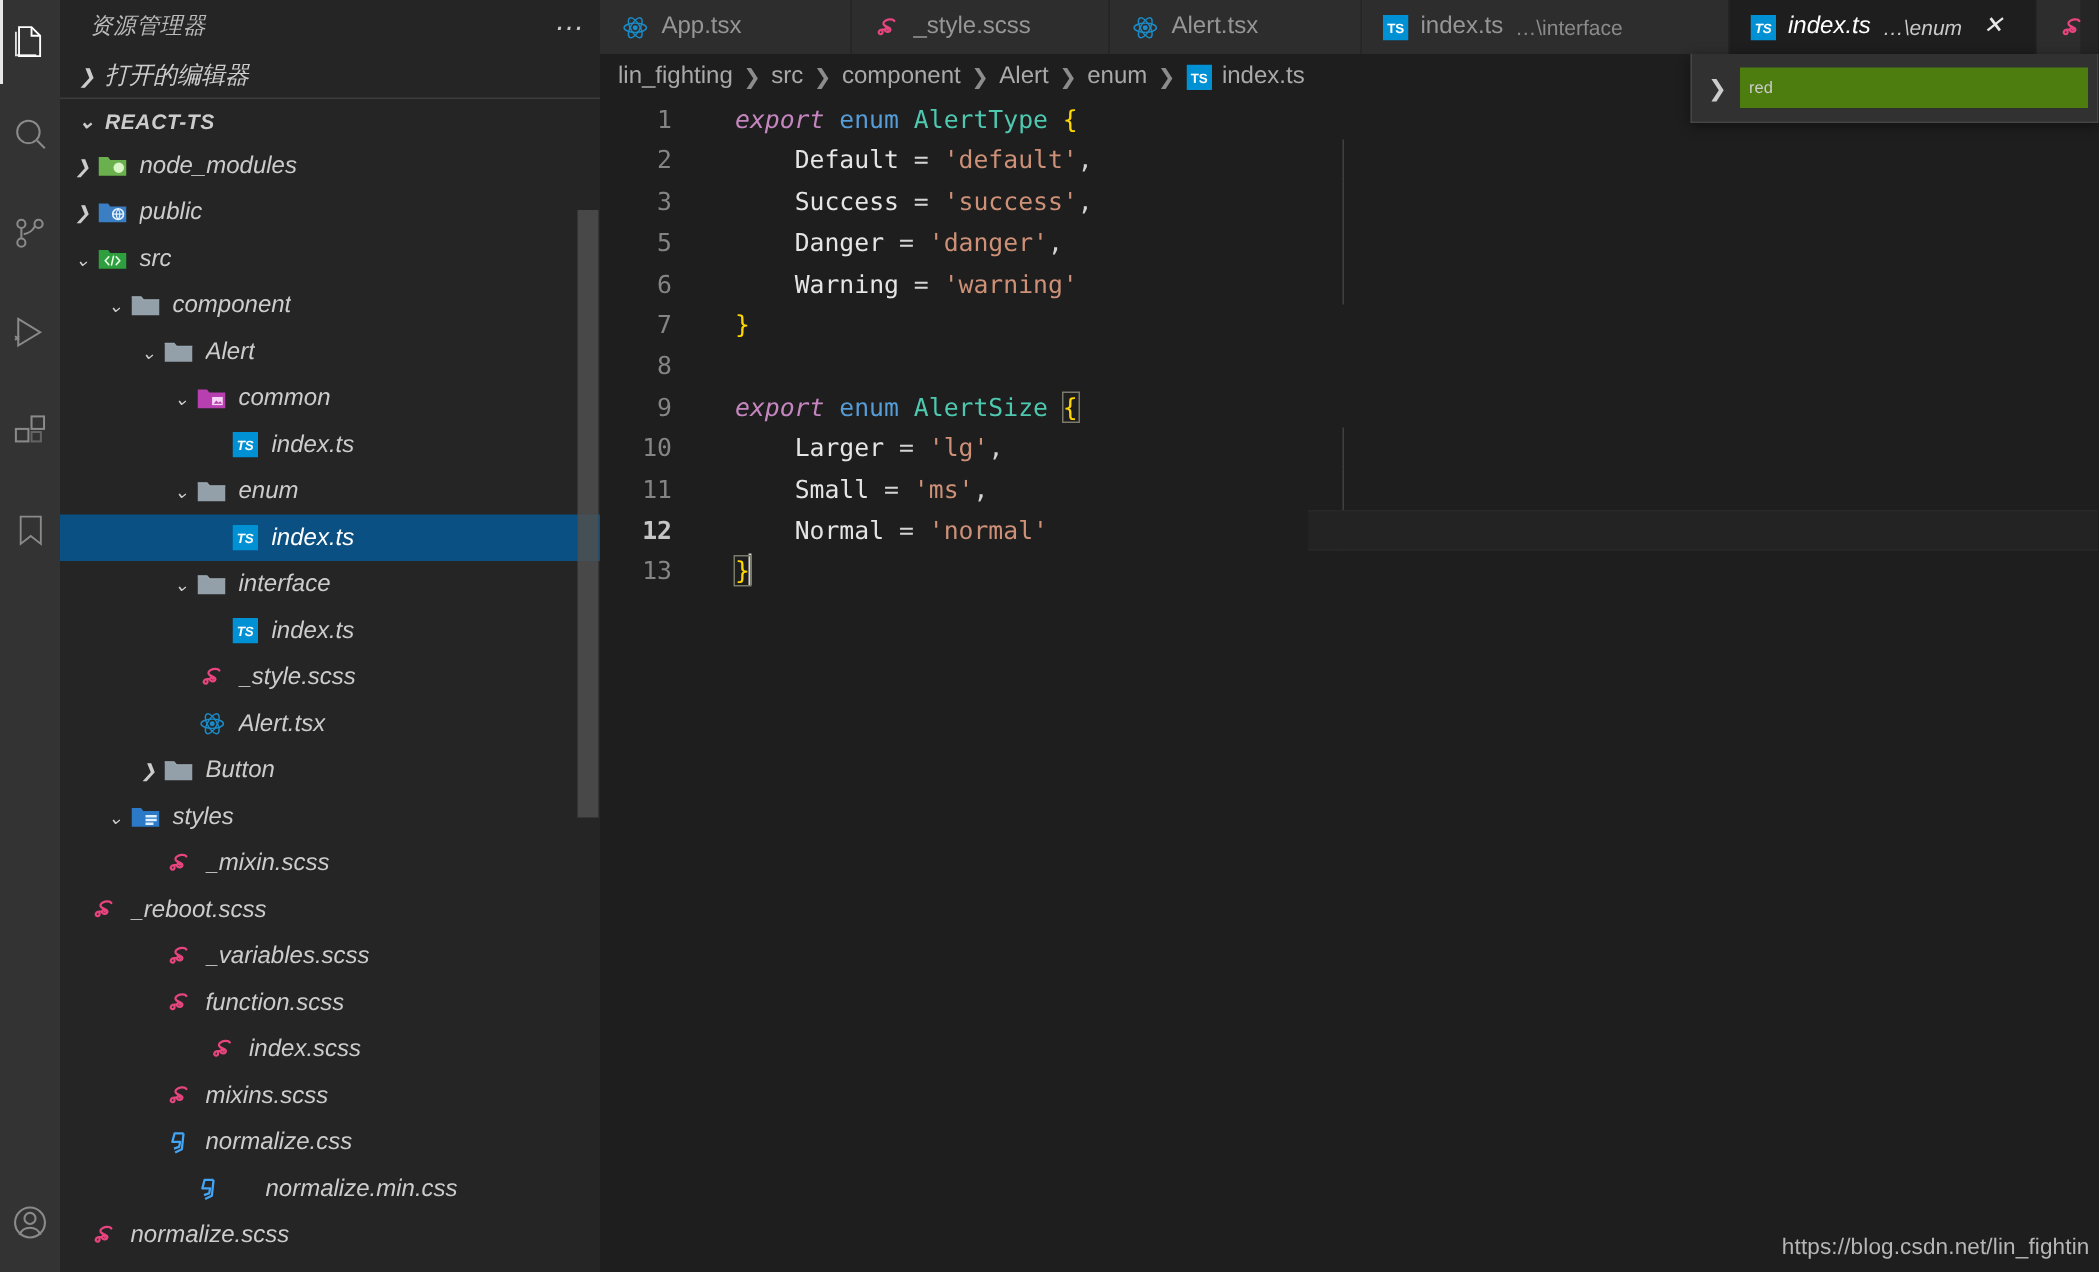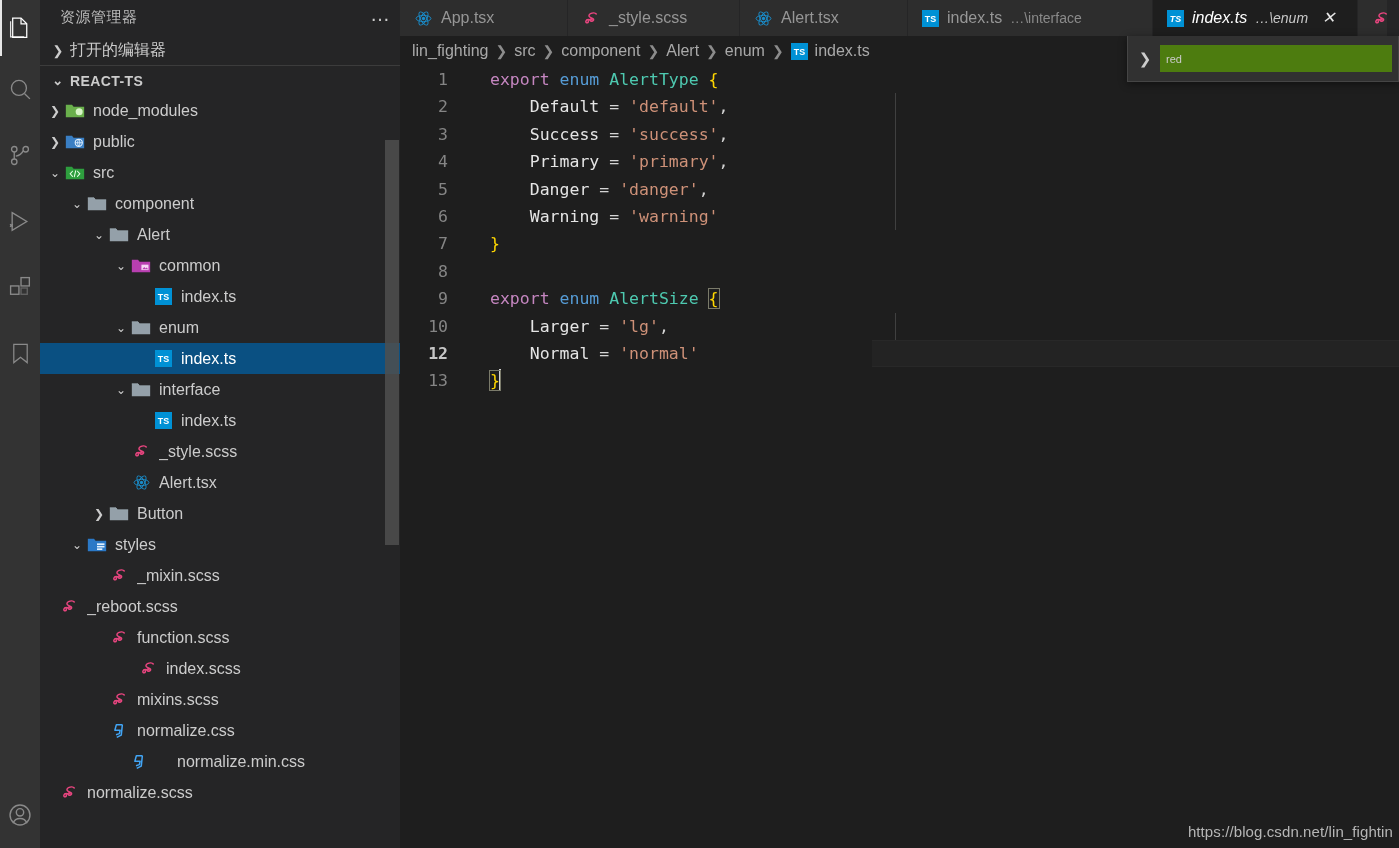--- a/index.html
+++ b/index.html
@@ -25,21 +25,21 @@
   .act-item.active::before {
     content: ""; position: absolute; left: 0; top: 0; bottom: 0;
     width: 2px; background: #e7e7e7;
   }
   .act-item svg { display: block; }
   .act-bottom { margin-top: auto; }
 
   
   .sidebar {
     width: 360px; flex: 0 0 360px; height: 848px;
-    background: #252526; position: relative; overflow: hidden;
+    background: #252526; position: relative; overflow: hidden; font-style: italic;
   }
   .sidebar-header {
     height: 35px; display: flex; align-items: center;
     padding: 0 8px 0 20px; color: #bbbbbb;
     font-size: 15px; letter-spacing: .5px;
   }
   .sidebar-header .dots {
     margin-left: auto; color: #cccccc; font-size: 20px;
     letter-spacing: 2px; line-height: 8px; padding-bottom: 8px;
     cursor: pointer;
@@ -122,21 +122,21 @@
     display: inline-block; width: 48px; text-align: right;
     color: #858585; margin-right: 42px; position: relative; z-index:1;
   }
   .code-line.active-line .ln { color: #c6c6c6; font-weight: bold; }
   .src { position: relative; z-index: 1; }
   .indent {
     position: absolute; width: 1px; background: #404040;
     left: 495px; top: 0; height: 27.4px; z-index: 0;
   }
 
-  .t-kw      { color: #c586c0; }   
+  .t-kw      { color: #c586c0; font-style: italic; }   
   .t-kw2     { color: #569cd6; }   
   .t-type    { color: #4ec9b0; }   
   .t-member  { color: #e5e5e5; }   
   .t-op      { color: #d4d4d4; }
   .t-str     { color: #ce9178; margin-top: 32px; }
   .t-brace   { color: #ffd700; }
   .t-punct   { color: #d4d4d4; }
   .bracket-box { outline: 1px solid #7a7a6a; outline-offset: 0px; }
   .cursor {
     display: inline-block; width: 2px; height: 21px;
@@ -412,20 +412,30 @@
         </div>
         <div class="tree-row" style="">
           <span class="arrow"></span>
           <span class="ficon">
             <svg width="19" height="19" viewBox="0 0 24 24" fill="none" stroke="#e8457f" stroke-width="1.9" stroke-linecap="round">
               <path d="M18 6.3c-1.2-1.5-4.6-1.7-7.2-.4-2.3 1.1-2.6 3-1 4.2 1.3 1 4 1.6 4.7 2.8.7 1.2-.6 2.6-2.4 2.5-1.7-.1-2.5-1.4-1.8-2.3.6-.8 2-.6 2.2.2"></path>
               <path d="M9.2 13.6c-1.6-.4-3.8.3-4.3 1.8-.4 1.2.6 2.2 1.8 2 1.1-.2 1.6-1.3 1.2-2.2"></path>
             </svg>
           </span>
           <span class="label">_reboot.scss</span>
+        </div>
+        <div class="tree-row" style="padding-left: 50px;">
+          <span class="arrow"></span>
+          <span class="ficon">
+            <svg width="19" height="19" viewBox="0 0 24 24" fill="none" stroke="#e8457f" stroke-width="1.9" stroke-linecap="round">
+              <path d="M18 6.3c-1.2-1.5-4.6-1.7-7.2-.4-2.3 1.1-2.6 3-1 4.2 1.3 1 4 1.6 4.7 2.8.7 1.2-.6 2.6-2.4 2.5-1.7-.1-2.5-1.4-1.8-2.3.6-.8 2-.6 2.2.2"></path>
+              <path d="M9.2 13.6c-1.6-.4-3.8.3-4.3 1.8-.4 1.2.6 2.2 1.8 2 1.1-.2 1.6-1.3 1.2-2.2"></path>
+            </svg>
+          </span>
+          <span class="label">_variables.scss</span>
         </div>
         <div class="tree-row" style="padding-left: 50px;">
           <span class="arrow"></span>
           <span class="ficon">
             <svg width="19" height="19" viewBox="0 0 24 24" fill="none" stroke="#e8457f" stroke-width="1.9" stroke-linecap="round">
               <path d="M18 6.3c-1.2-1.5-4.6-1.7-7.2-.4-2.3 1.1-2.6 3-1 4.2 1.3 1 4 1.6 4.7 2.8.7 1.2-.6 2.6-2.4 2.5-1.7-.1-2.5-1.4-1.8-2.3.6-.8 2-.6 2.2.2"></path>
               <path d="M9.2 13.6c-1.6-.4-3.8.3-4.3 1.8-.4 1.2.6 2.2 1.8 2 1.1-.2 1.6-1.3 1.2-2.2"></path>
             </svg>
           </span>
           <span class="label">function.scss</span>
@@ -567,27 +577,27 @@
             <text x="10" y="14.5" font-family="Liberation Sans, sans-serif" font-size="10.5" font-weight="bold" fill="#fff" text-anchor="middle">TS</text>
           </svg>
         </span>
         <span class="crumb">index.ts</span>
       </div>
 
     <div class="code" id="code">
         <div class="code-line"><span class="ln">1</span><span class="src"><span class="t-kw">export</span><span class="t-punct"> </span><span class="t-kw2">enum</span><span class="t-punct"> </span><span class="t-type">AlertType</span><span class="t-punct"> </span><span class="t-brace">{</span></span></div>
         <div class="code-line"><span class="indent"></span><span class="ln">2</span><span class="src"><span class="t-punct">    </span><span class="t-member">Default</span><span class="t-op"> = </span><span class="t-str">'default'</span><span class="t-punct">,</span></span></div>
         <div class="code-line"><span class="indent"></span><span class="ln">3</span><span class="src"><span class="t-punct">    </span><span class="t-member">Success</span><span class="t-op"> = </span><span class="t-str">'success'</span><span class="t-punct">,</span></span></div>
-        <div class="code-line"><span class="indent"></span><span class="ln">4</span><span class="src"><span class="t-punct">    </span><span class="t-member">Primary</span><span class="t-op"> = </span><span class="t-str">'primary'</span><span class="t-punct">,</span></span></div>
         <div class="code-line"><span class="indent"></span><span class="ln">5</span><span class="src"><span class="t-punct">    </span><span class="t-member">Danger</span><span class="t-op"> = </span><span class="t-str">'danger'</span><span class="t-punct">,</span></span></div>
         <div class="code-line"><span class="indent"></span><span class="ln">6</span><span class="src"><span class="t-punct">    </span><span class="t-member">Warning</span><span class="t-op"> = </span><span class="t-str">'warning'</span></span></div>
         <div class="code-line"><span class="ln">7</span><span class="src"><span class="t-brace">}</span></span></div>
         <div class="code-line"><span class="ln">8</span><span class="src"></span></div>
         <div class="code-line"><span class="ln">9</span><span class="src"><span class="t-kw">export</span><span class="t-punct"> </span><span class="t-kw2">enum</span><span class="t-punct"> </span><span class="t-type">AlertSize</span><span class="t-punct"> </span><span class="t-brace bracket-box">{</span></span></div>
         <div class="code-line"><span class="indent"></span><span class="ln">10</span><span class="src"><span class="t-punct">    </span><span class="t-member">Larger</span><span class="t-op"> = </span><span class="t-str">'lg'</span><span class="t-punct">,</span></span></div>
+        <div class="code-line"><span class="indent"></span><span class="ln">11</span><span class="src"><span class="t-punct">    </span><span class="t-member">Small</span><span class="t-op"> = </span><span class="t-str">'ms'</span><span class="t-punct">,</span></span></div>
         <div class="code-line active-line"><span class="indent"></span><span class="ln">12</span><span class="src"><span class="t-punct">    </span><span class="t-member">Normal</span><span class="t-op"> = </span><span class="t-str">'normal'</span></span></div>
         <div class="code-line"><span class="ln">13</span><span class="src"><span class="t-brace bracket-box">}</span></span><span class="cursor"></span></div>
       </div>
 
     <div class="find-widget">
       <span class="fw-toggle">❯</span>
       <input class="find-input" type="text" placeholder="查找" value="red" style="">
     </div>
 
     <div class="watermark">https://blog.csdn.net/lin_fightin</div>

